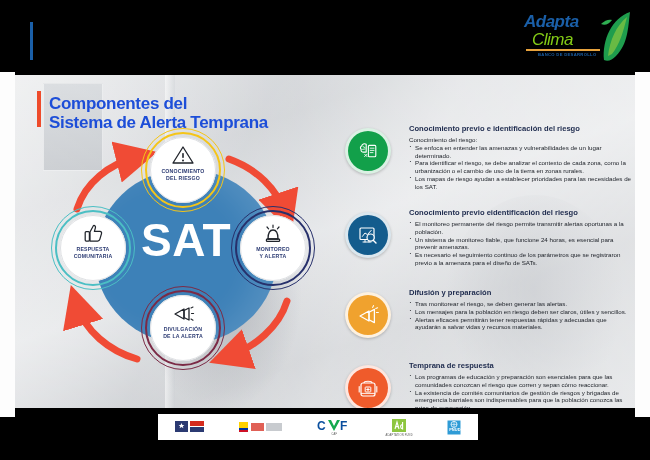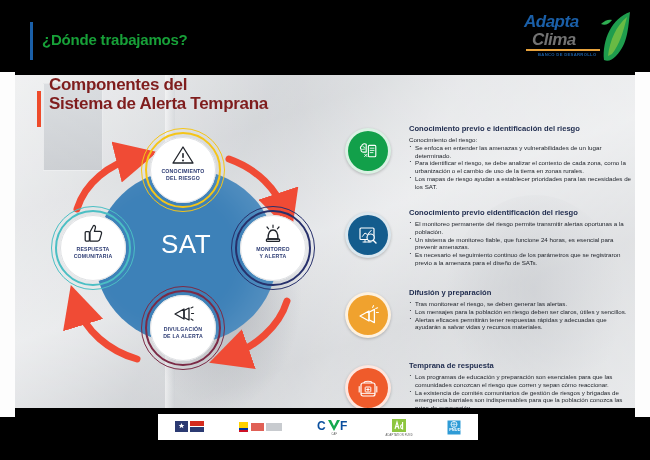--- a/index.html
+++ b/index.html
@@ -35,22 +35,22 @@
   }
   
   .logo { position: absolute; right: 14px; top: 8px; width: 118px; height: 58px; }
   .logo-adapta {
     position: absolute; left: 6px; top: 4px;
     font-size: 17px; font-weight: bold; font-style: italic;
     color: #1a5fa8; letter-spacing: -0.5px;
   }
   .logo-clima {
     position: absolute; left: 14px; top: 22px;
-    font-size: 17px; font-weight: bold; font-style: italic;
-    color: #737373; letter-spacing: -0.5px;
+    font-size: 17px; font-weight: normal; font-style: italic;
+    color: #84cc16; letter-spacing: -0.5px;
   }
   .logo-rule {
     position: absolute; left: 8px; top: 41px;
     width: 74px; height: 2px; background: #e8a33d;
   }
   .logo-sub {
     position: absolute; left: 20px; top: 44px;
     font-size: 4.2px; font-weight: bold; color: #1a5fa8;
     letter-spacing: 0.3px; white-space: nowrap;
   }
@@ -93,36 +93,36 @@
     border-radius: 50%;
   }
 
   
   #left-panel { position: absolute; left: 0; top: 0; width: 330px; height: 333px; }
   .panel-title-bar {
     position: absolute; left: 22px; top: 16px;
     width: 4px; height: 36px; background: #ee4b2b;
   }
   .panel-title {
-    position: absolute; left: 34px; top: 0;
+    position: absolute; left: 34px; top: 19px;
     width: 280px;
     font-size: 17px; font-weight: bold; line-height: 19px;
-    color: #7f1d1d; letter-spacing: -0.3px;
+    color: #1d4ed8; letter-spacing: -0.3px;
   }
 
   
   #sat-diagram { position: absolute; left: 18px; top: 62px; width: 300px; height: 255px; }
   .sat-ellipse {
     position: absolute; left: 62px; top: 32px; width: 182px; height: 175px;
     background: #3d81b8; border-radius: 50%;
     box-shadow: inset -18px 0 30px rgba(255,255,255,.12);
   }
   .sat-word {
-    position: absolute; left: 80px; top: 92px; width: 146px;
-    text-align: center; font-size: 26px; font-weight: normal;
+    position: absolute; left: 80px; top: 76px; width: 146px;
+    text-align: center; font-size: 46px; font-weight: bold;
     color: #ffffff; letter-spacing: 0.5px;
   }
   .node {
     position: absolute; width: 66px; height: 66px; border-radius: 50%;
     background: #ffffff;
   }
   .node-ring {
     position: absolute; inset: -5px; border-radius: 50%;
     border: 2.5px solid; 
   }
@@ -187,21 +187,20 @@
   .white-edge-l { position: absolute; left: 0; top: 72px; width: 15px; height: 345px; background: #fdfdfd; }
   .white-edge-r { position: absolute; left: 635px; top: 72px; width: 15px; height: 345px; background: #fdfdfd; }
 </style>
 </head>
 <body>
 
 <div id="slide">
 
   <div id="header">
     <div class="header-accent"></div>
-    <div class="header-title">¿Dónde trabajamos?</div>
 
     <div class="logo">
       <div class="logo-adapta">Adapta</div>
       <div class="logo-clima">Clima</div>
       <div class="logo-rule"></div>
       <div class="logo-sub">BANCO DE DESARROLLO</div>
       <svg class="logo-leaf" viewBox="0 0 36 54">
         <path d="M6 50 C4 30 14 8 32 2 C30 18 30 34 18 46 C14 50 10 52 6 50 Z" fill="#1f9d4d"></path>
         <path d="M10 46 C12 30 18 16 29 7 C25 22 22 34 14 44 Z" fill="#7cc242" opacity="0.8"></path>
         <path d="M3 14 C7 10 11 9 14 10 C11 14 7 16 3 14 Z" fill="#2fae52"></path>

